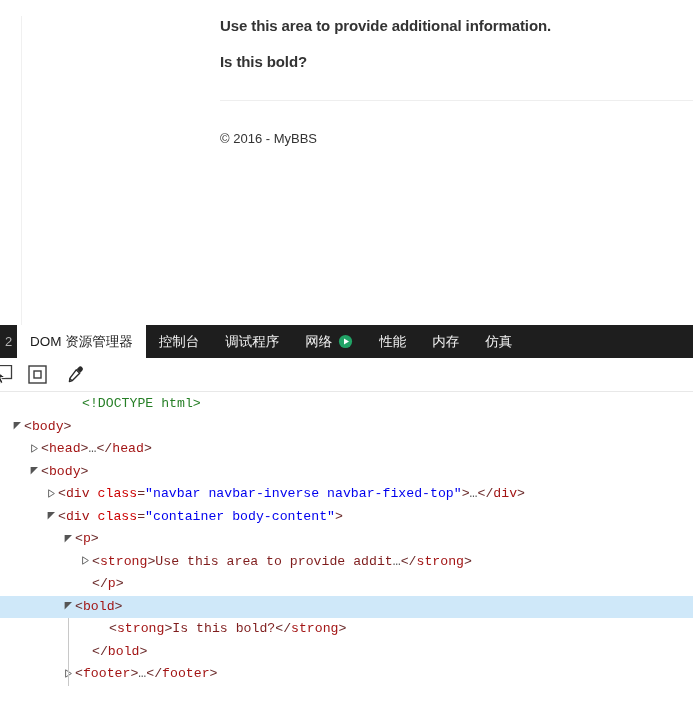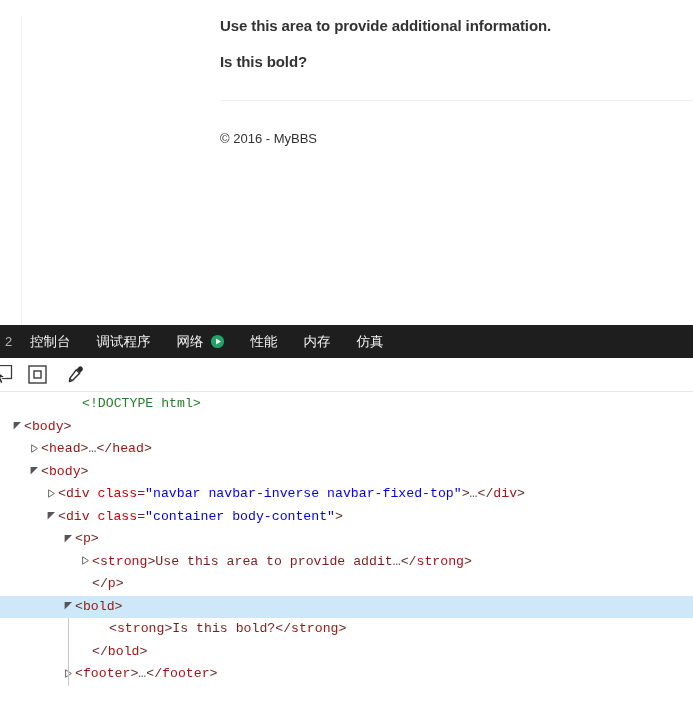--- a/index.html
+++ b/index.html
@@ -236,20 +236,23 @@
     <hr id="page-hr">
     <div id="page-footer">© 2016 - MyBBS</div>
   </div>
 </div>
 
 <div id="devtools">
 
   <div id="devtools-tabstrip">
     <div id="tab-overflow-indicator">2</div>
 
+  <div class="dt-tab active">
+        <span>DOM 资源管理器</span>
+      </div>
       <div class="dt-tab">
         <span>控制台</span>
       </div>
       <div class="dt-tab">
         <span>调试程序</span>
       </div>
       <div class="dt-tab">
         <span>网络</span>
         <span class="net-play-icon">
           <svg width="15" height="15" viewBox="0 0 15 15">

